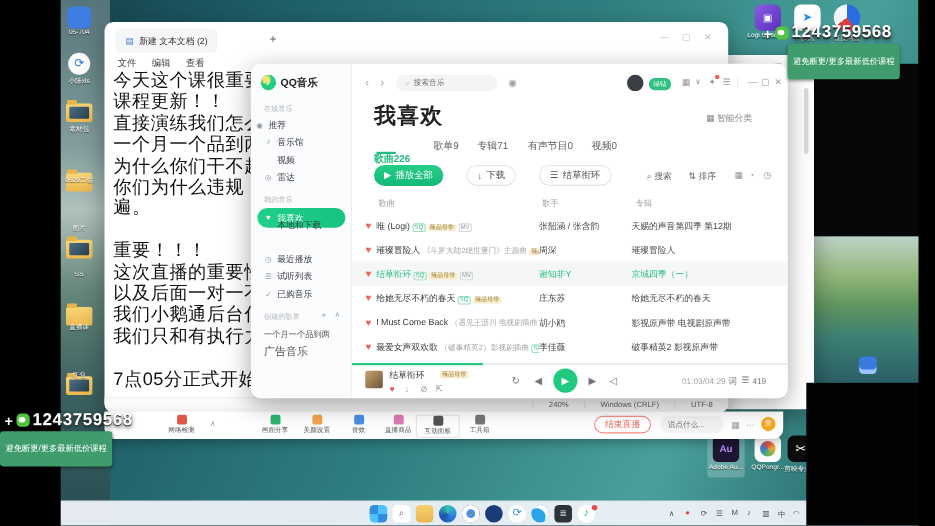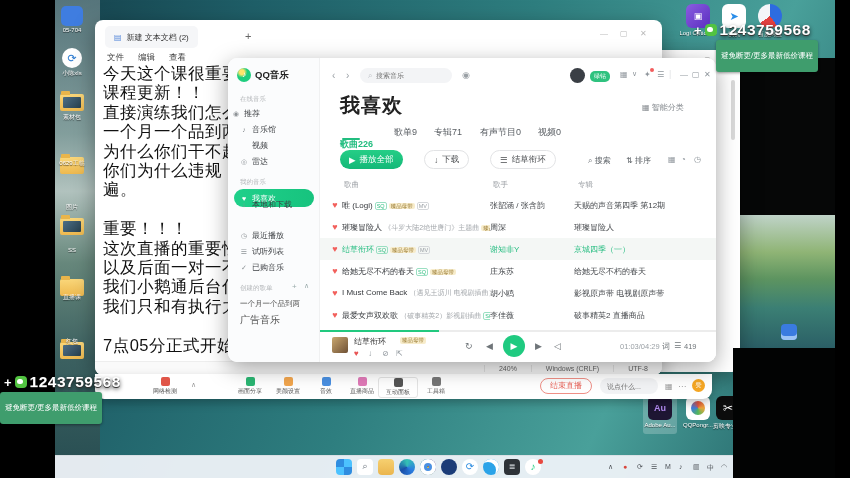--- a/index.html
+++ b/index.html
@@ -345,21 +345,21 @@
       <div class="row i" style="top:224px;">
         <span class="ht">♥</span>
         <span class="t"><span>I Must Come Back</span> <span class="sub">（遇见王沥川 电视剧插曲）</span></span>
         <span class="a">胡小鸥</span>
           <span class="al">影视原声带 电视剧原声带</span>
       </div>
       <div class="row i" style="top:246px;">
         <span class="ht">♥</span>
         <span class="t"><span>最爱女声双欢歌</span> <span class="sub">（破事精英2）影视剧插曲</span><span class="bg1">SQ</span></span>
         <span class="a">李佳薇</span>
-          <span class="al">破事精英2 直播商品</span>
+          <span class="al">破事精英2 影视原声带</span>
       </div>
       <div class="row i" style="top:268px;">
         <span class="ht">♥</span>
         <span class="t"><span>我们的答案</span> <span class="sub">（我们的答案）·（最好人间）</span><span class="bg2">臻品母带</span></span>
         <span class="a">王赫野 / 刘金沁</span>
           <span class="al">我们的答案</span>
       </div>
 
       <div class="i" id="player">
         <div class="prog i">

